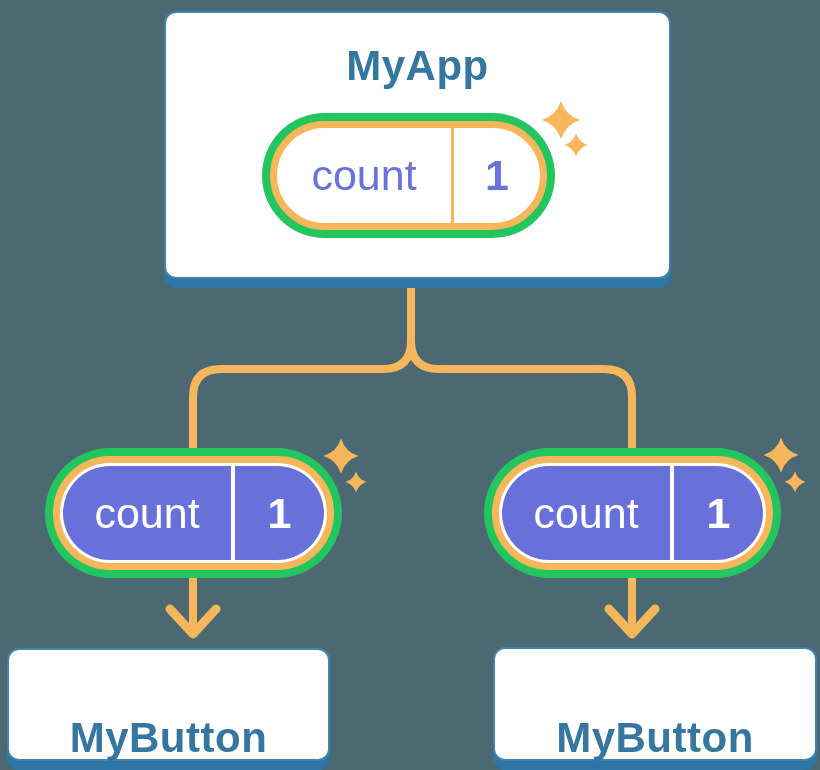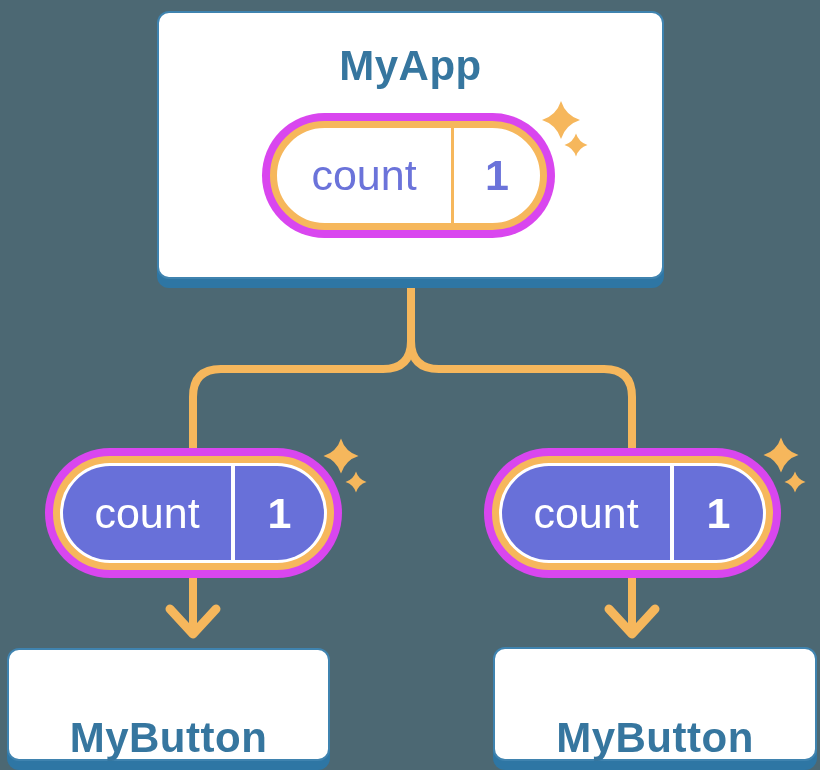--- a/index.html
+++ b/index.html
@@ -11,29 +11,29 @@
   svg.layer{position:absolute;left:0;top:0;width:820px;height:770px;}
   .connectors{z-index:1;}
   .sparkles{z-index:4;pointer-events:none;}
 
   .card{
     position:absolute;z-index:2;box-sizing:border-box;
     background:#FFFFFF;border:2px solid #3F83AF;border-radius:12px;
     box-shadow:0 9px 0 #2E76A4;
     display:flex;align-items:flex-end;justify-content:center;
   }
-  .card-root{left:157px;top:11px;width:507px;height:268px;align-items:flex-start;}
+  .card-root{left:164px;top:11px;width:507px;height:268px;align-items:flex-start;}
   .card-root .card-title{margin-top:32px;}
   .card-title{font-size:42px;font-weight:600;color:#36769F;line-height:1;letter-spacing:0.5px;}
   .card-child-1{left:7px;top:648px;width:323px;height:113px;}
   .card-child-2{left:493px;top:647px;width:324px;height:114px;}
 
   .pill{
     position:absolute;z-index:3;box-sizing:border-box;
-    background:#d946ef;border-radius:999px;padding:8px;
+    background:#22c55e;border-radius:999px;padding:8px;
   }
   .pill-root{left:262px;top:113px;width:293px;height:125px;}
   .pill-child-1{left:45px;top:448px;width:297px;height:130px;}
   .pill-child-2{left:484px;top:448px;width:297px;height:130px;}
   .pill-ring{
     box-sizing:border-box;width:100%;height:100%;
     background:#FFFFFF;border:7px solid #F6B75C;border-radius:999px;
     display:flex;align-items:stretch;overflow:hidden;
   }
   

